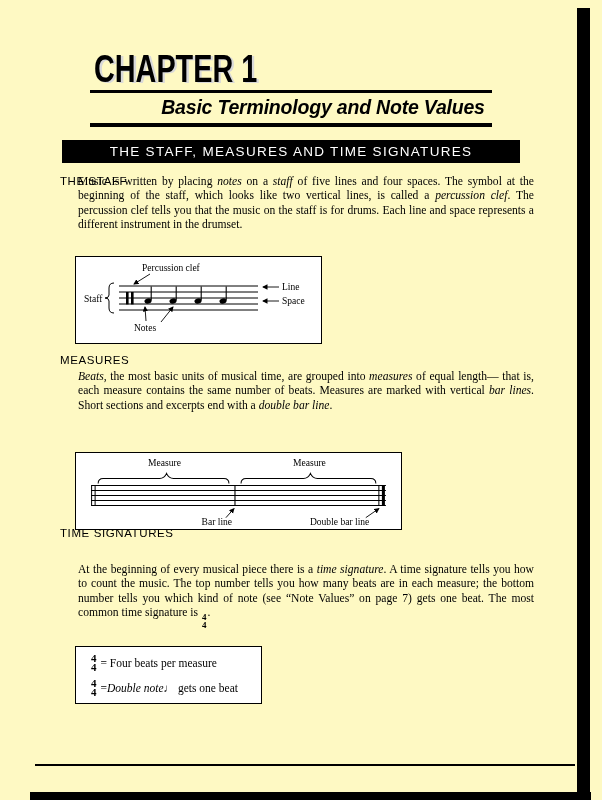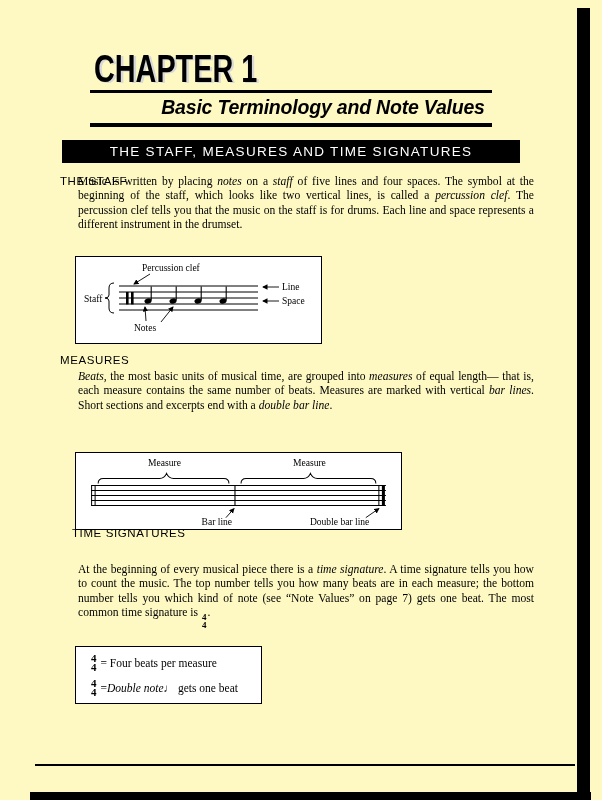--- a/index.html
+++ b/index.html
@@ -20,21 +20,21 @@
             font-size:19.5px;text-align:center;padding:3px 0 4px 64px;letter-spacing:-0.2px;}
 
   .banner{position:absolute;left:62px;top:140px;width:458px;height:23px;background:#000;
           color:#fff;font-family:"Liberation Sans",sans-serif;font-size:13.5px;
           letter-spacing:1.3px;text-align:center;line-height:24px;}
 
   .sec-h{position:absolute;font-family:"Liberation Sans",sans-serif;font-size:11.5px;
          letter-spacing:0.6px;}
   #h-staff{left:60px;top:175px;}
   #h-measures{left:60px;top:354px;}
-  #h-time{left:72px;top:527px;}
+  #h-time{left:60px;top:527px;}
 
   .para{position:absolute;width:456px;font-size:11.6px;line-height:14.4px;text-align:justify;}
   #p-staff{left:78px;top:175px;}
   #p-measures{left:78px;top:370px;}
   #p-time{left:78px;top:543px;margin-top:20px;}
 
   .figure{position:absolute;border:1.3px solid #000;background:#fff;box-sizing:border-box;}
   #fig-staff{left:75px;top:256px;width:247px;height:88px;}
   #fig-measures{left:75px;top:452px;width:327px;height:78px;}
   #fig-tsig{left:75px;top:646px;width:187px;height:58px;display:flex;flex-direction:column;

